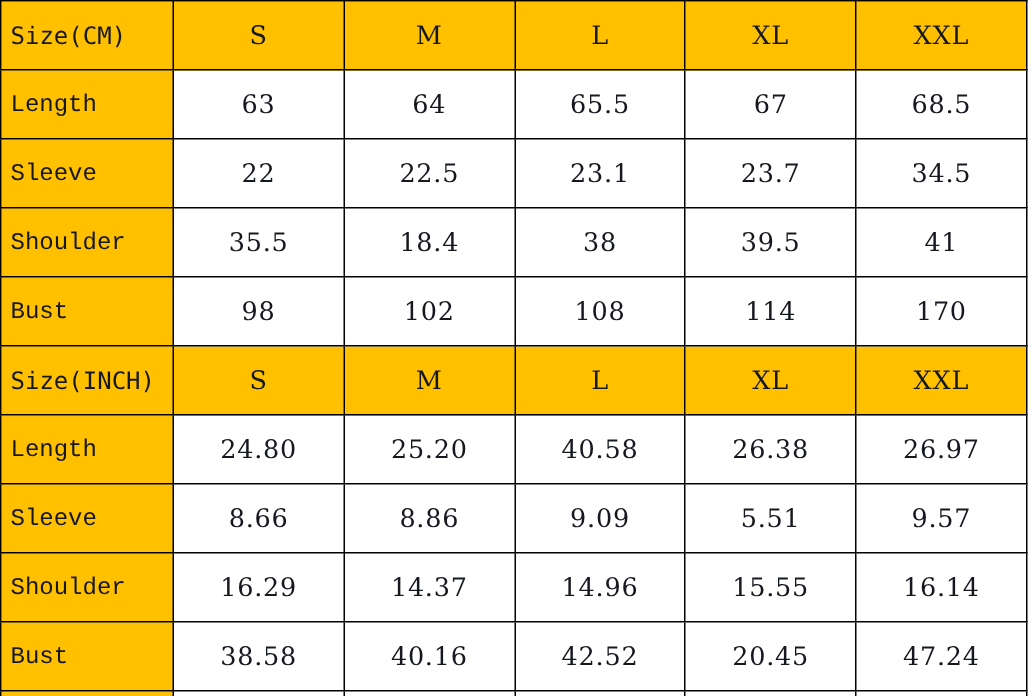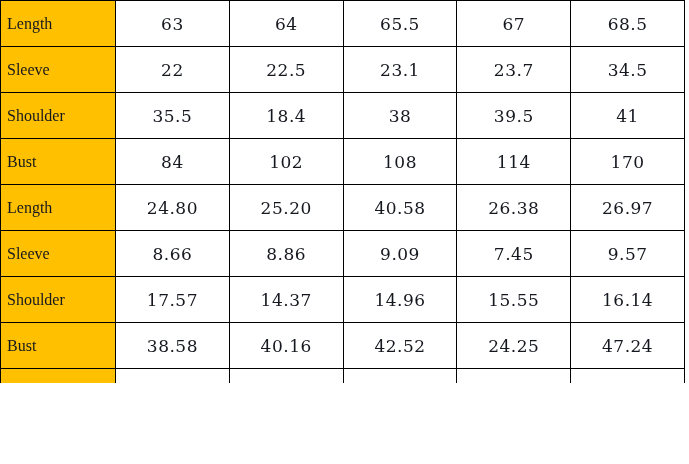--- a/index.html
+++ b/index.html
@@ -39,21 +39,21 @@
     font-family: "DejaVu Serif", serif;
     letter-spacing: 0.5px;
     white-space: nowrap;
   }
 
   
   #size-chart td.rowhead {
     background: #ffc000;
     text-align: left;
     padding-left: 6px;
-    font-family: Liberation Serif, serif;
+    font-family: Liberation Mono, monospace;
     font-size: 16px;
     letter-spacing: 0;
   }
 
   
   #size-chart tr.section-head td {
     background: #ffc000;
   }
   #size-chart tr.section-head td.rowhead {
     font-family: "DejaVu Sans Mono", monospace;
@@ -72,20 +72,28 @@
   <colgroup>
     <col class="label-col">
     <col class="size-col">
     <col class="size-col">
     <col class="size-col">
     <col class="size-col">
     <col class="size-col">
   </colgroup>
   <tbody>
 
+    <tr class="section-head">
+      <td class="rowhead">Size(CM)</td>
+      <td>S</td>
+      <td>M</td>
+      <td>L</td>
+      <td>XL</td>
+      <td>XXL</td>
+    </tr>
 
     <tr>
       <td class="rowhead">Length</td>
       <td>63</td>
       <td>64</td>
       <td>65.5</td>
       <td>67</td>
       <td>68.5</td>
     </tr>
 
@@ -102,61 +110,69 @@
       <td class="rowhead">Shoulder</td>
       <td>35.5</td>
       <td>18.4</td>
       <td>38</td>
       <td>39.5</td>
       <td>41</td>
     </tr>
 
     <tr>
       <td class="rowhead">Bust</td>
-      <td>84</td>
+      <td>98</td>
       <td>102</td>
       <td>108</td>
       <td>114</td>
       <td>170</td>
     </tr>
 
+    <tr class="section-head">
+      <td class="rowhead">Size(INCH)</td>
+      <td>S</td>
+      <td>M</td>
+      <td>L</td>
+      <td>XL</td>
+      <td>XXL</td>
+    </tr>
 
     <tr>
       <td class="rowhead">Length</td>
       <td>24.80</td>
       <td>25.20</td>
       <td>40.58</td>
       <td>26.38</td>
       <td>26.97</td>
     </tr>
 
     <tr>
       <td class="rowhead">Sleeve</td>
       <td>8.66</td>
       <td>8.86</td>
       <td>9.09</td>
-      <td>7.45</td>
+      <td>5.51</td>
       <td>9.57</td>
     </tr>
 
     <tr>
       <td class="rowhead">Shoulder</td>
-      <td>17.57</td>
+      <td>16.29</td>
       <td>14.37</td>
       <td>14.96</td>
       <td>15.55</td>
       <td>16.14</td>
     </tr>
 
     <tr>
       <td class="rowhead">Bust</td>
       <td>38.58</td>
       <td>40.16</td>
       <td>42.52</td>
-      <td>24.25</td>
+      <td>20.45</td>
       <td>47.24</td>
     </tr>
 
     <tr class="clipped">
       <td class="rowhead"></td>
       <td></td>
       <td></td>
       <td></td>
       <td></td>
       <td></td>

